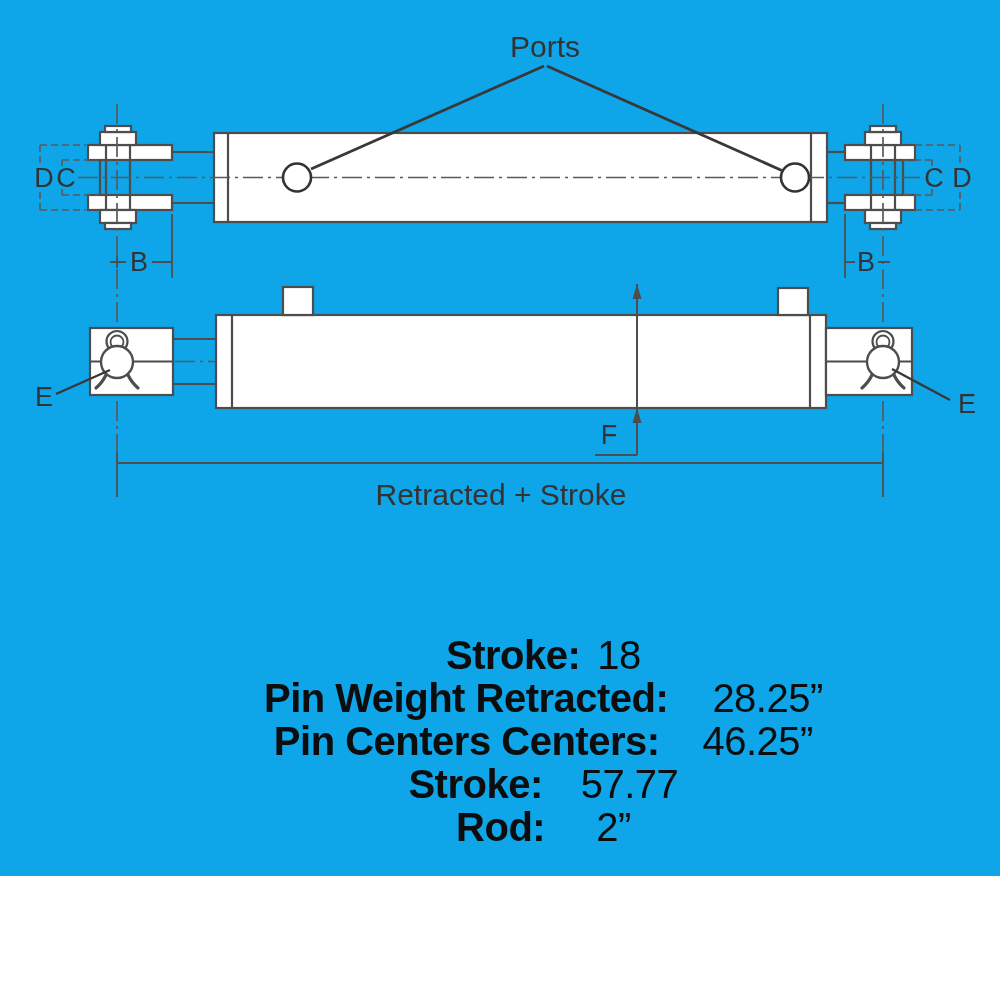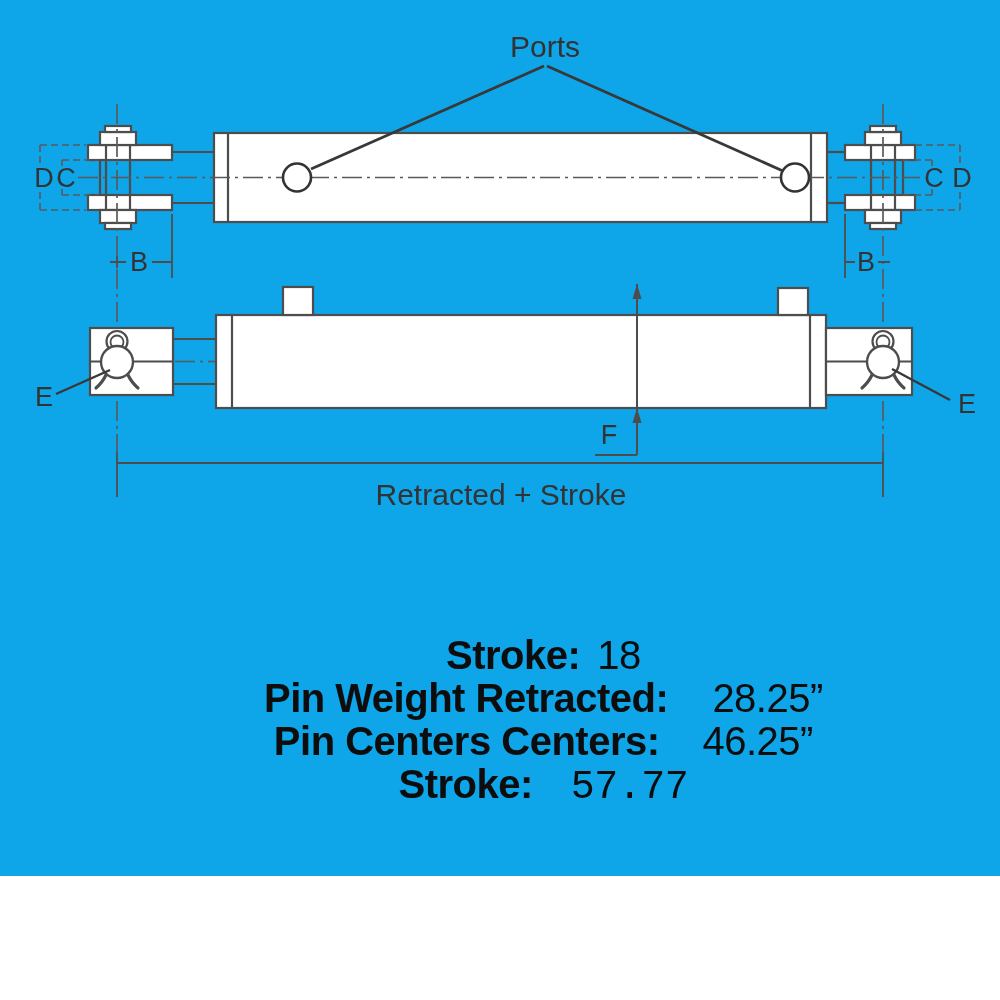--- a/index.html
+++ b/index.html
@@ -18,21 +18,21 @@
     position:absolute; left:264px; top:634px;
     font-size:40px; line-height:43px; letter-spacing:-0.5px;
     color:#0d0d0d; white-space:nowrap;
   }
   .spec-line { height:43px; }
   .spec-label { font-weight:700;margin-top:32px; }
   .spec-value { font-weight:400; }
   .spec-line:nth-child(1) .spec-value { margin-left:17px;margin-top:16px; }
   .spec-line:nth-child(2) .spec-value { margin-left:44px; }
   .spec-line:nth-child(3) .spec-value { margin-left:43px; }
-  .spec-line:nth-child(4) .spec-value { margin-left:38px;font-family:Liberation Mono, monospace; }
+  .spec-line:nth-child(4) .spec-value { margin-left:38px; }
   .spec-line:nth-child(5) .spec-value { margin-left:51px; }
   .spec-line:nth-child(6) .spec-value { margin-left:61px; }
 </style>
 </head>
 <body>
 
 <div class="page">
 
   <svg class="drawing-svg" width="1000" height="1000" viewBox="0 0 1000 1000">
 
@@ -190,15 +190,18 @@
     </div>
     <div class="spec-line">
       <span class="spec-label">Pin Weight Retracted:</span><span class="spec-value">28.25”</span>
     </div>
     <div class="spec-line">
       <span class="spec-label">Pin Centers Centers:</span><span class="spec-value">46.25”</span>
     </div>
     <div class="spec-line">
       <span class="spec-label">Stroke:</span><span class="spec-value">57.77</span>
     </div>
+    <div class="spec-line">
+      <span class="spec-label">Rod:</span><span class="spec-value">2”</span>
+    </div>
   </div>
 
 </div>
 
 </body></html>

